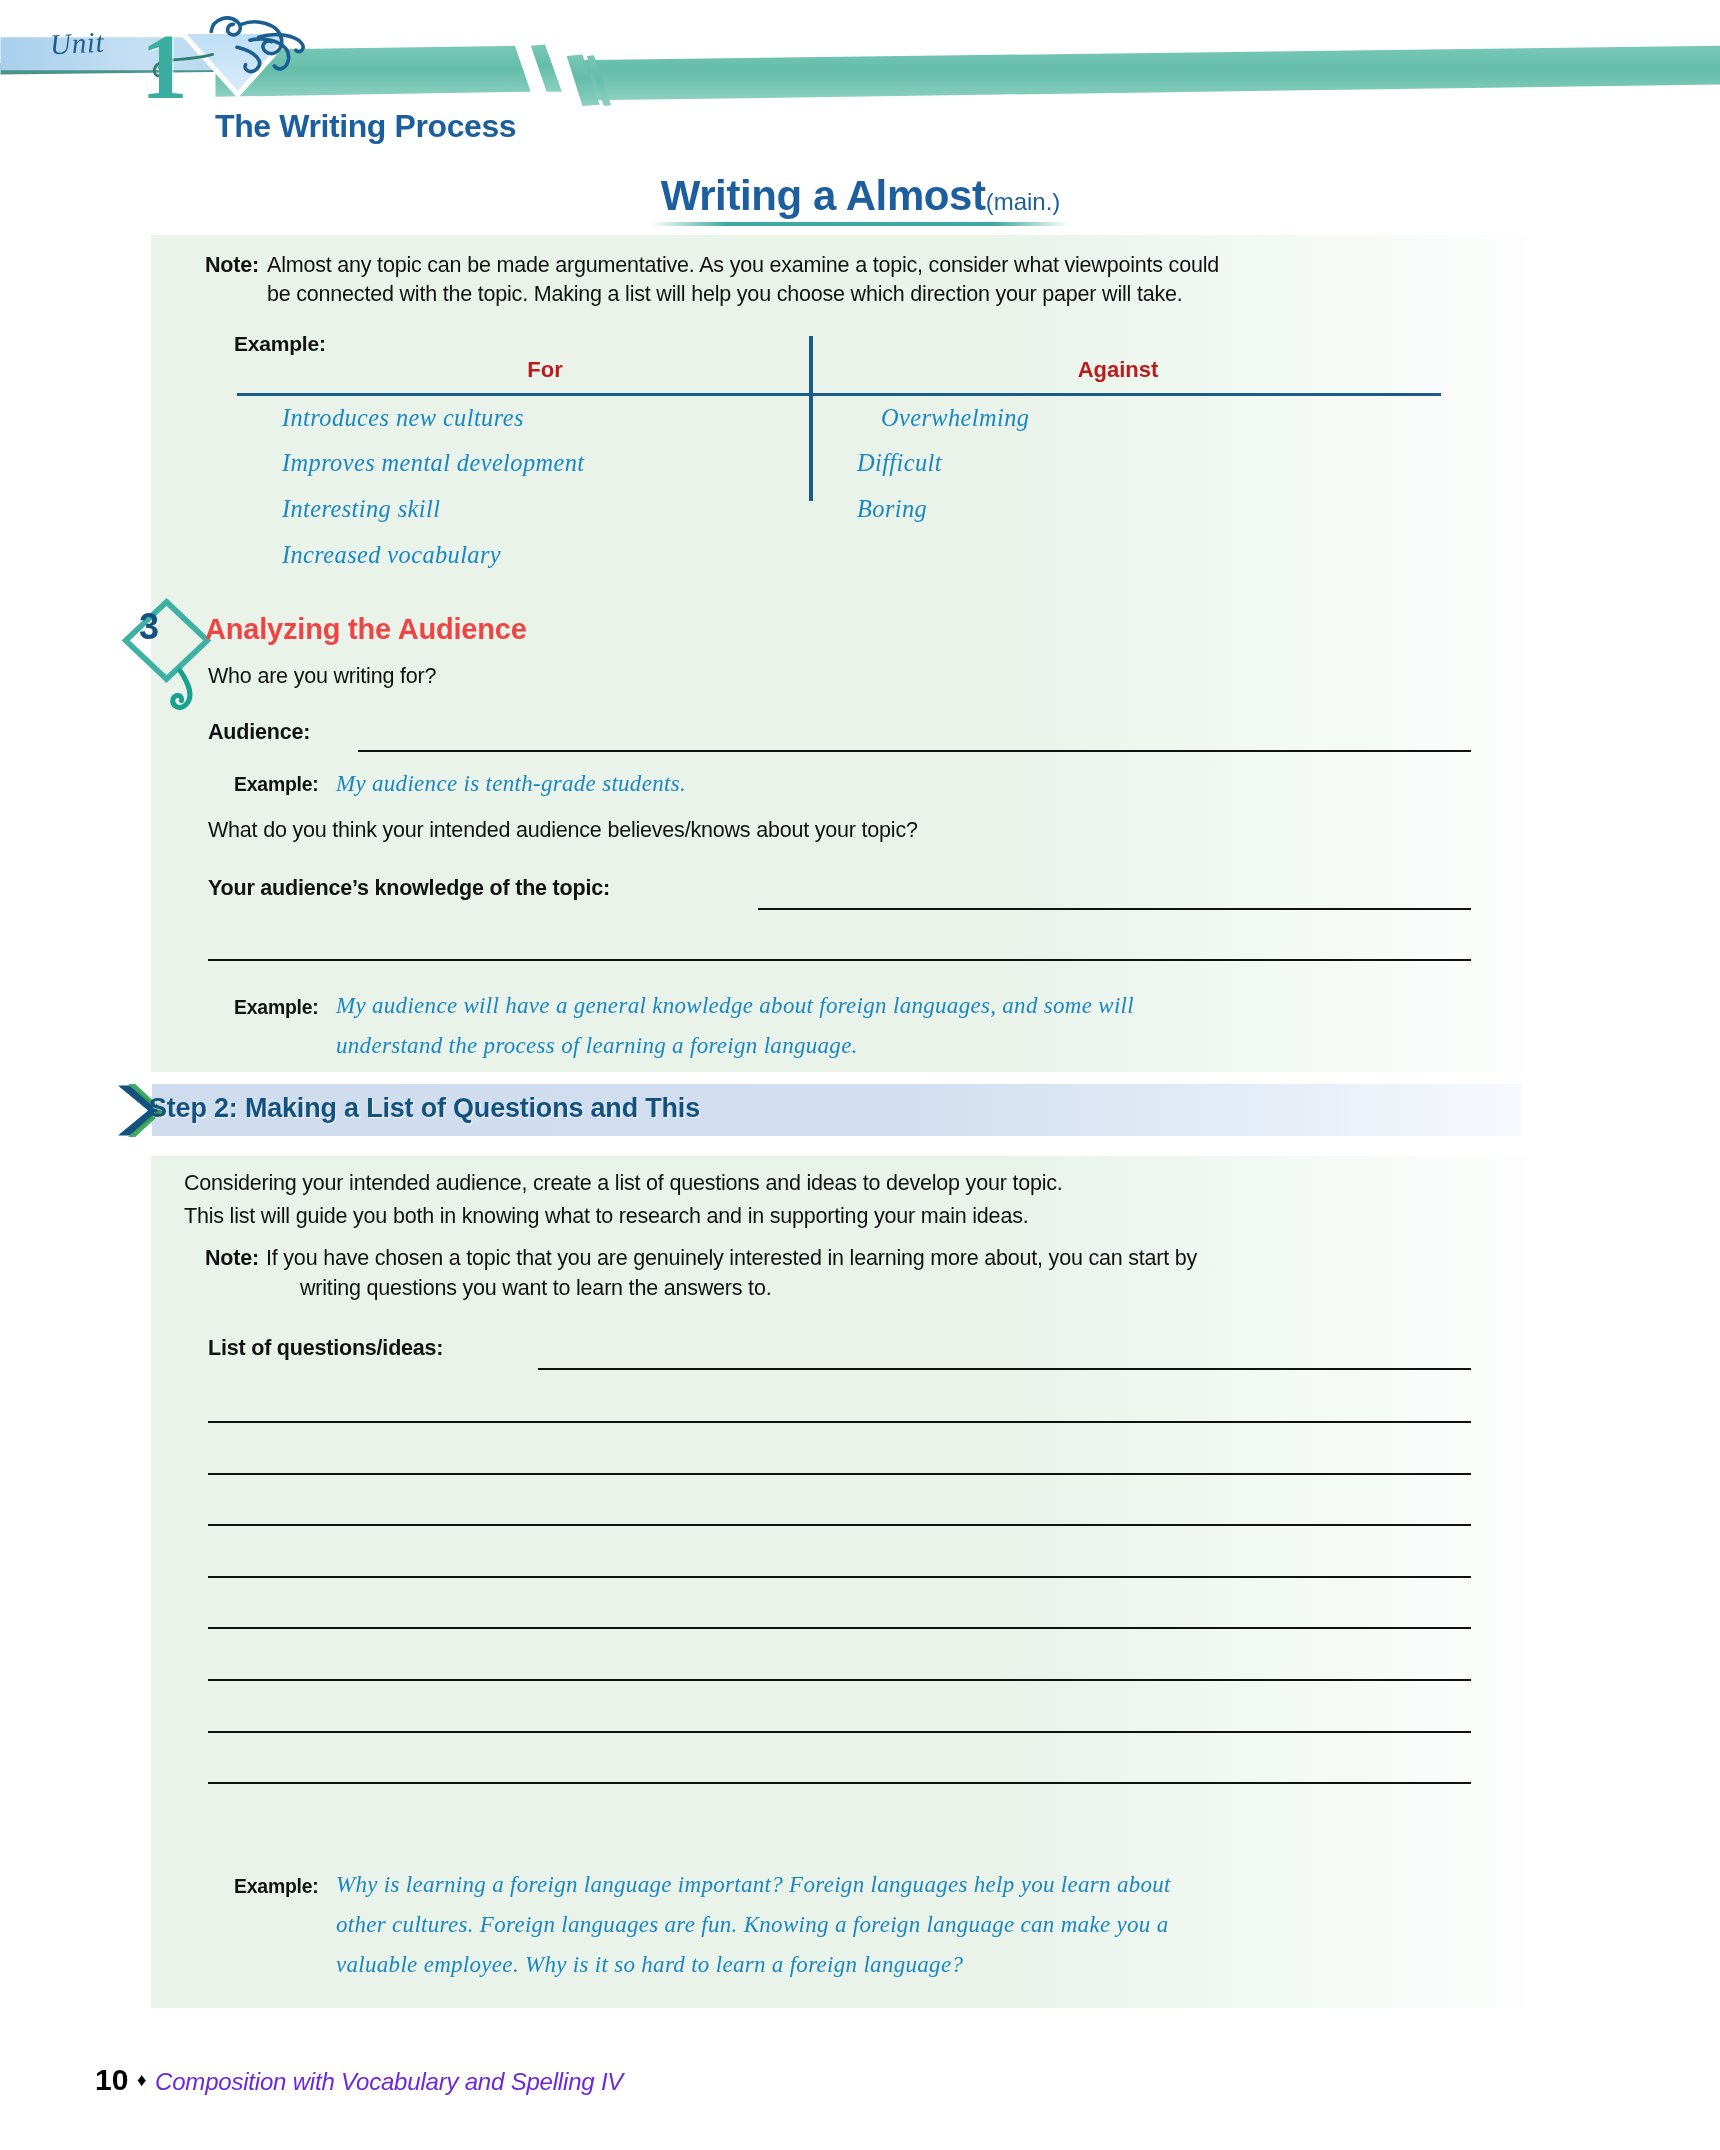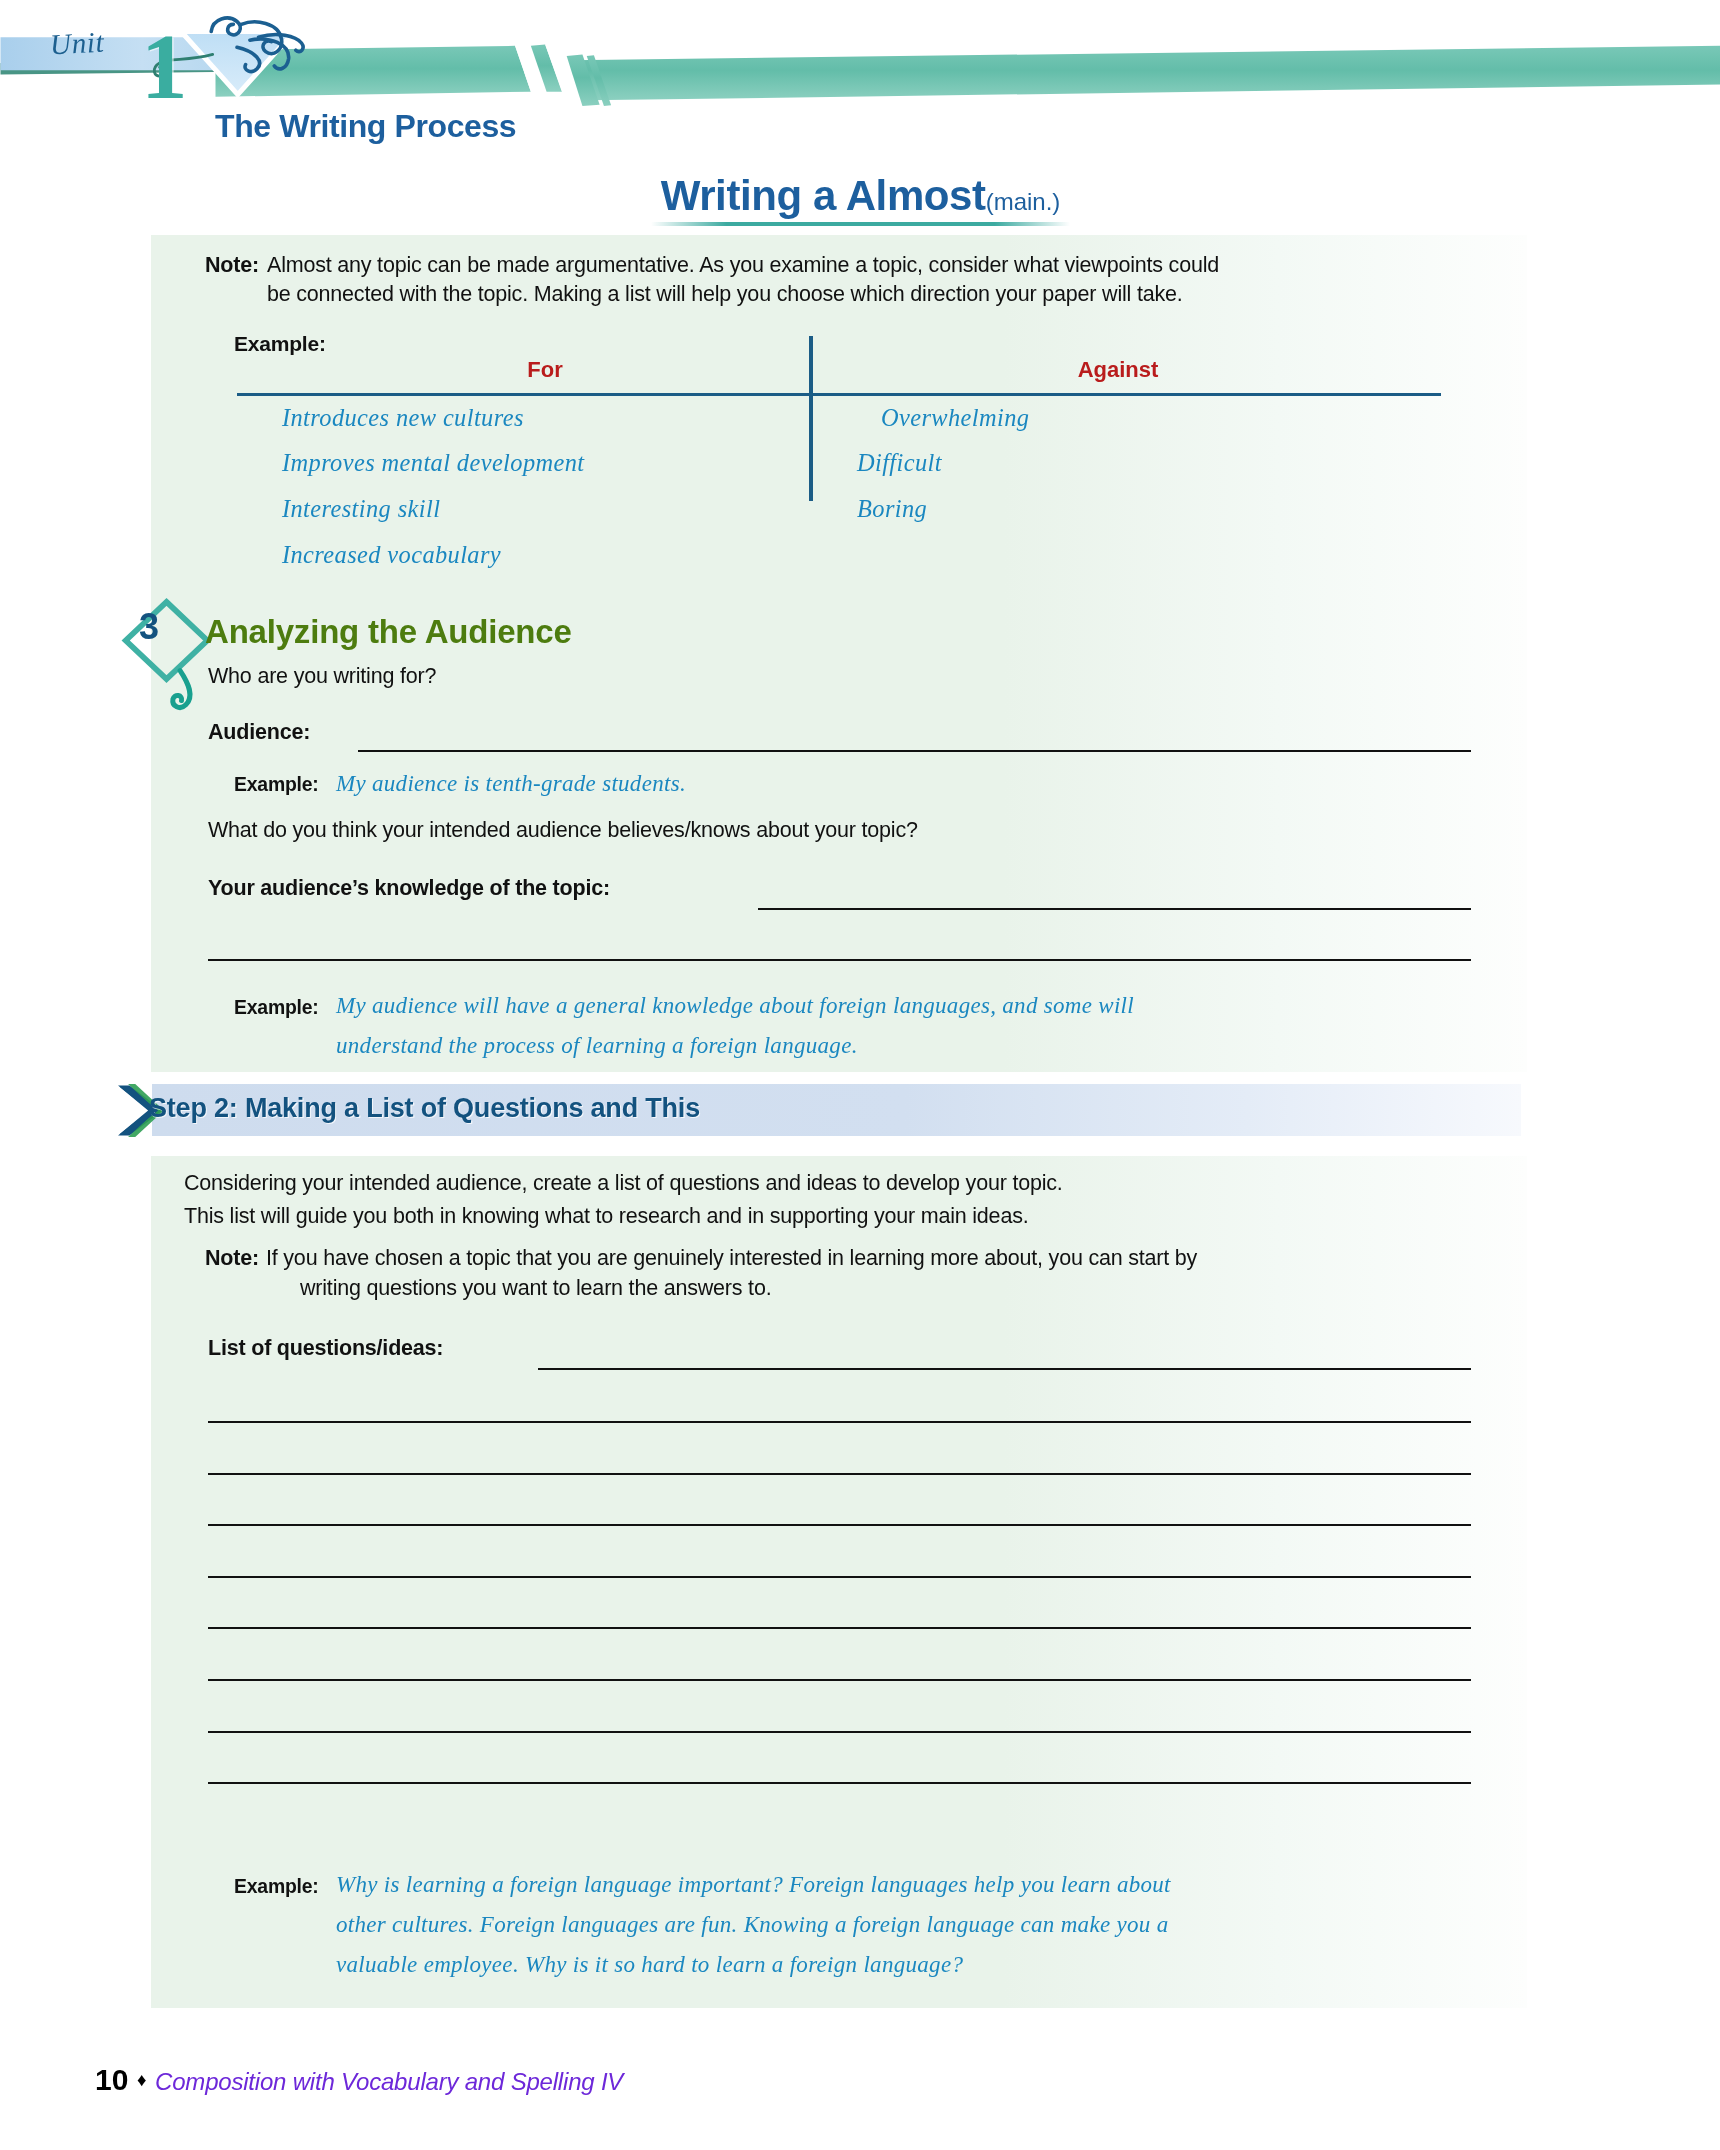--- a/index.html
+++ b/index.html
@@ -295,21 +295,21 @@
 <div class="tbl-item" style="left:857px; top:495px;">Boring</div>
 
 <div class="panel" id="panel-b"></div>
 
 <svg id="step3-marker" viewBox="0 0 130 180">
   <polygon points="65,8 122,62 65,116 8,62" fill="none" stroke="#3fb1a4" stroke-width="8"></polygon>
   <path d="M84,104 C96,122 104,140 92,152 C84,160 72,154 74,144 C76,136 88,138 86,146" fill="none" stroke="#19a08f" stroke-width="7" stroke-linecap="round"></path>
 </svg>
 <div id="step3-num">3</div>
 
-<div class="txt bold" style="left:205px; top:611px; font-size:33px; color:#4d7c0f;">Analyzing the Audience</div>
+<div class="txt bold" style="left:205px; top:611px; font-size:29px; color:#ef4444;">Analyzing the Audience</div>
 <div class="txt" style="left:208px; top:663px;">Who are you writing for?</div>
 
 <div class="txt bold" style="left:208px; top:719px;">Audience:</div>
 <div class="wline" style="left:358px; top:750px; width:1113px;"></div>
 
 <div class="txt small-lbl" style="left:234px; top:772px;">Example:</div>
 <div class="script" style="position:absolute; left:336px; top:769px;">My audience is tenth-grade students.</div>
 
 <div class="txt" style="left:208px; top:817px;">What do you think your intended audience believes/knows about your topic?</div>
 

